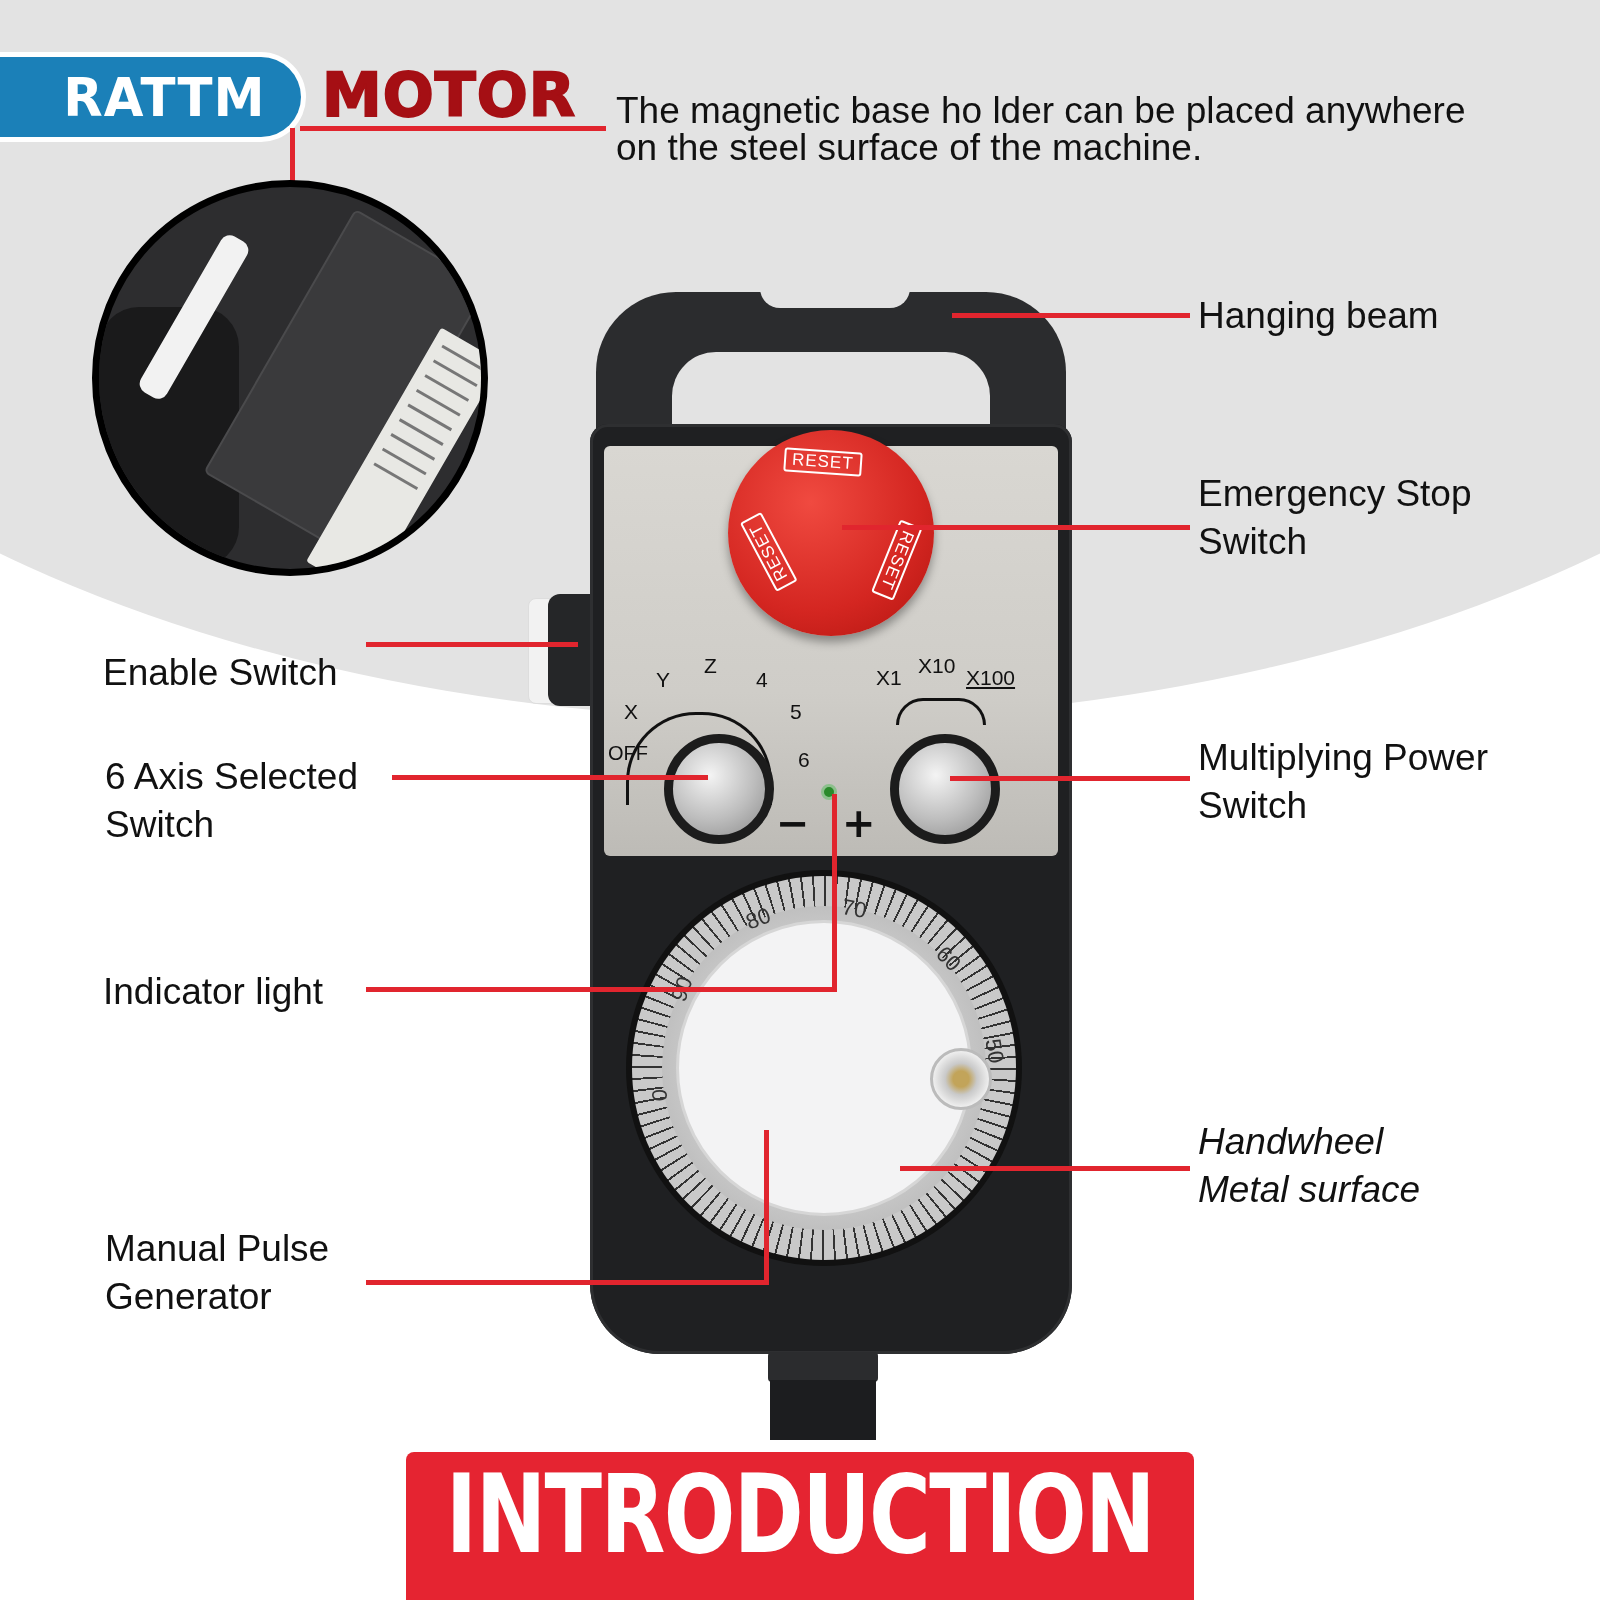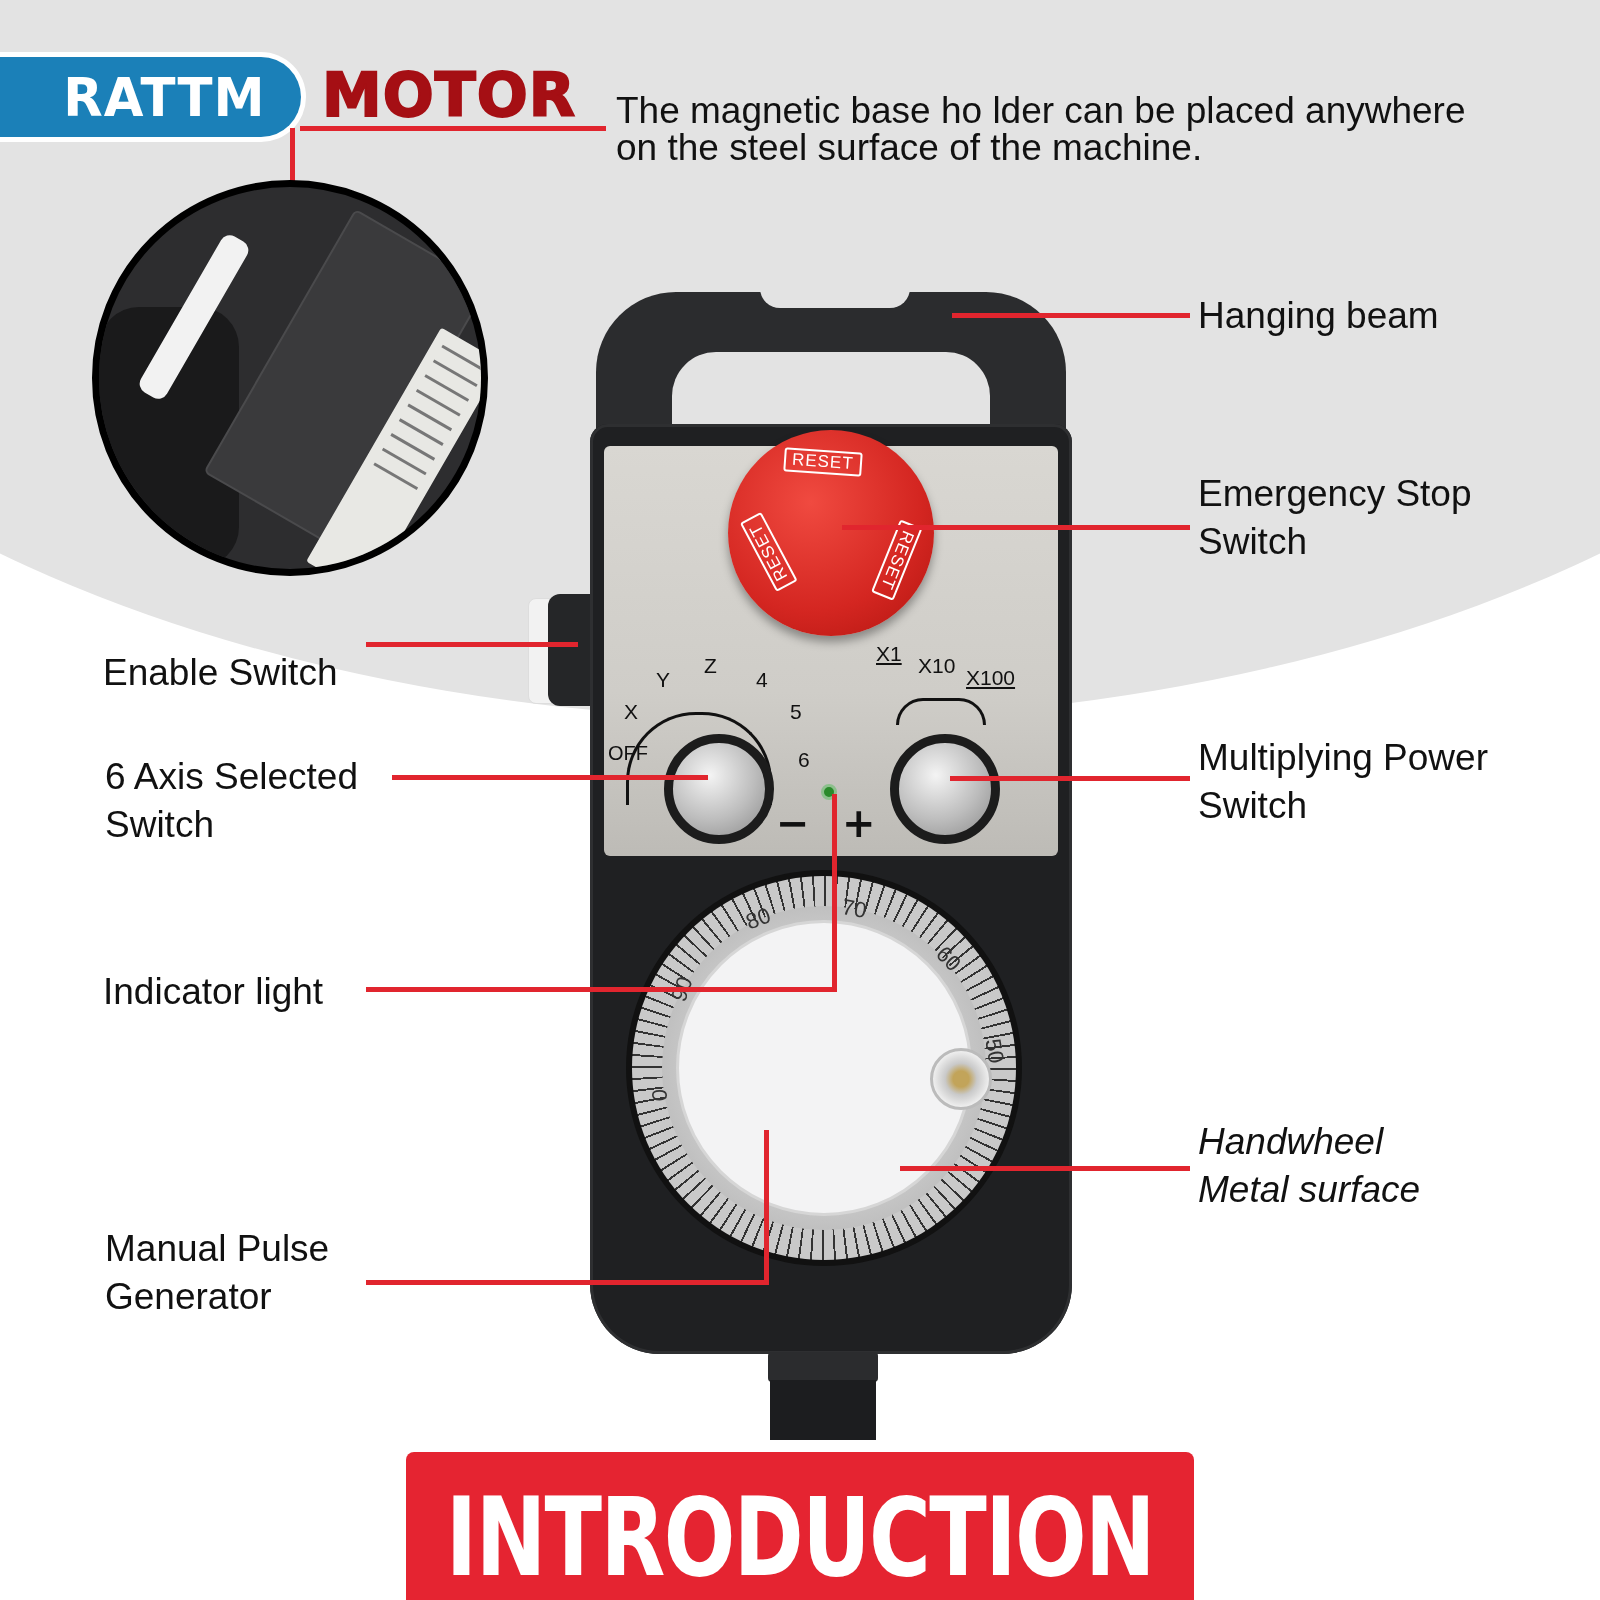--- a/index.html
+++ b/index.html
@@ -34,21 +34,21 @@
   .wheel-outer{position:absolute;left:626px;top:870px;width:396px;height:396px;border-radius:50%;background:#111;}
   .wheel-ring{position:absolute;left:632px;top:876px;width:384px;height:384px;border-radius:50%;background:repeating-conic-gradient(#333 0deg 0.6deg,#c9c9c9 0.6deg 3.6deg);}
   .wheel-ring2{position:absolute;left:662px;top:906px;width:324px;height:324px;border-radius:50%;background:radial-gradient(circle,#c8c8c8 60%,#a9a9a9 100%);}
   .wheel-face{position:absolute;left:676px;top:920px;width:296px;height:296px;border-radius:50%;background:#f3f3f4;border:3px solid #d6d6d6;box-sizing:border-box;}
   .wheel-num{position:absolute;font-family:"Liberation Sans",sans-serif;font-size:22px;color:#333;}
   .crank{position:absolute;left:930px;top:1048px;width:56px;height:56px;border-radius:50%;background:radial-gradient(circle,#c2a45a 20%,#c9c9c9 40%,#eeeeee 70%);border:3px solid #bbb;}
   .enable-cap{position:absolute;left:528px;top:598px;width:22px;height:104px;background:#f2f2f2;border-radius:8px 0 0 8px;border:1px solid #ddd;}
   .enable-body{position:absolute;left:548px;top:594px;width:44px;height:112px;background:#252628;border-radius:12px 0 0 12px;}
   .gland{position:absolute;left:768px;top:1352px;width:110px;height:30px;background:#2b2c2e;border-radius:4px;}
   .gland2{position:absolute;left:770px;top:1380px;width:106px;height:60px;background:#1c1d1f;}
-  .banner{position:absolute;left:406px;top:1452px;width:788px;height:148px;background:#e52431;border-radius:8px 8px 0 0;display:flex;align-items:flex-end;justify-content:center;}
+  .banner{position:absolute;left:406px;top:1452px;width:788px;height:148px;background:#e52431;border-radius:8px 8px 0 0;display:flex;align-items:flex-start;justify-content:center;}
   .banner span{color:#fff;font-family:"DejaVu Sans",sans-serif;font-weight:bold;font-size:108px;letter-spacing:-2px;transform:scaleX(0.78);display:inline-block;}
   .callout{position:absolute;font-family:"Liberation Sans",sans-serif;font-size:37px;line-height:48px;color:#111;}
 </style>
 </head>
 <body>
 
 <div class="bg-ellipse"></div>
 
 <div class="brand-blue">
     <span>RATTM</span>
@@ -97,21 +97,21 @@
 <span class="scale-lbl" style="left:608px;top:742px;font-size:20px;">OFF</span>
 <span class="scale-lbl" style="left:624px;top:700px;">X</span>
 <span class="scale-lbl" style="left:656px;top:668px;">Y</span>
 <span class="scale-lbl" style="left:704px;top:654px;">Z</span>
 <span class="scale-lbl" style="left:756px;top:668px;">4</span>
 <span class="scale-lbl" style="left:790px;top:700px;">5</span>
 <span class="scale-lbl" style="left:798px;top:748px;">6</span>
 <div class="knob" style="left:664px;top:734px;"></div>
 
 <div class="arc" style="left:896px;top:698px;width:84px;height:24px;border-radius:40px 40px 0 0;"></div>
-<span class="scale-lbl" style="left:876px;top:642px;text-decoration:underline;">X1</span>
+<span class="scale-lbl" style="left:876px;top:666px;">X1</span>
 <span class="scale-lbl" style="left:918px;top:654px;">X10</span>
 <span class="scale-lbl" style="left:966px;top:666px;text-decoration:underline;">X100</span>
 <div class="knob" style="left:890px;top:734px;"></div>
 
 <div class="led"></div>
 <span class="pm" style="left:776px;top:800px;">−</span>
 <span class="pm" style="left:842px;top:800px;">+</span>
 
 <div class="wheel-outer"></div>
 <div class="wheel-ring"></div>

